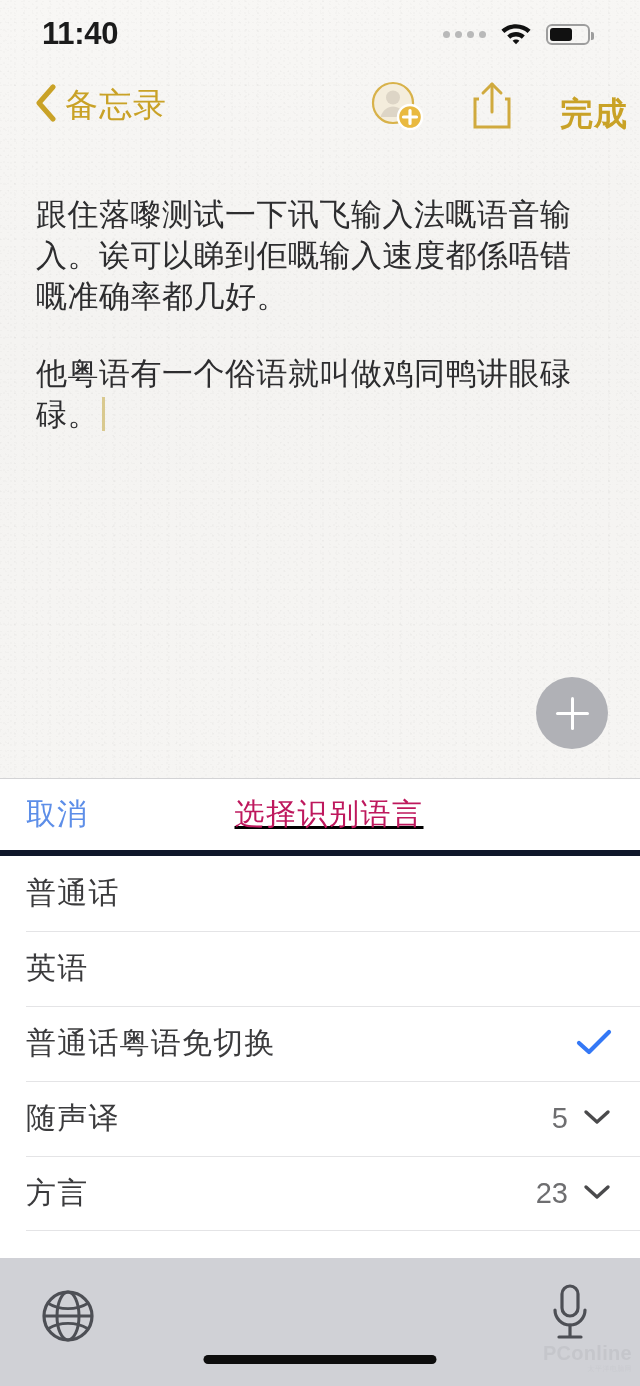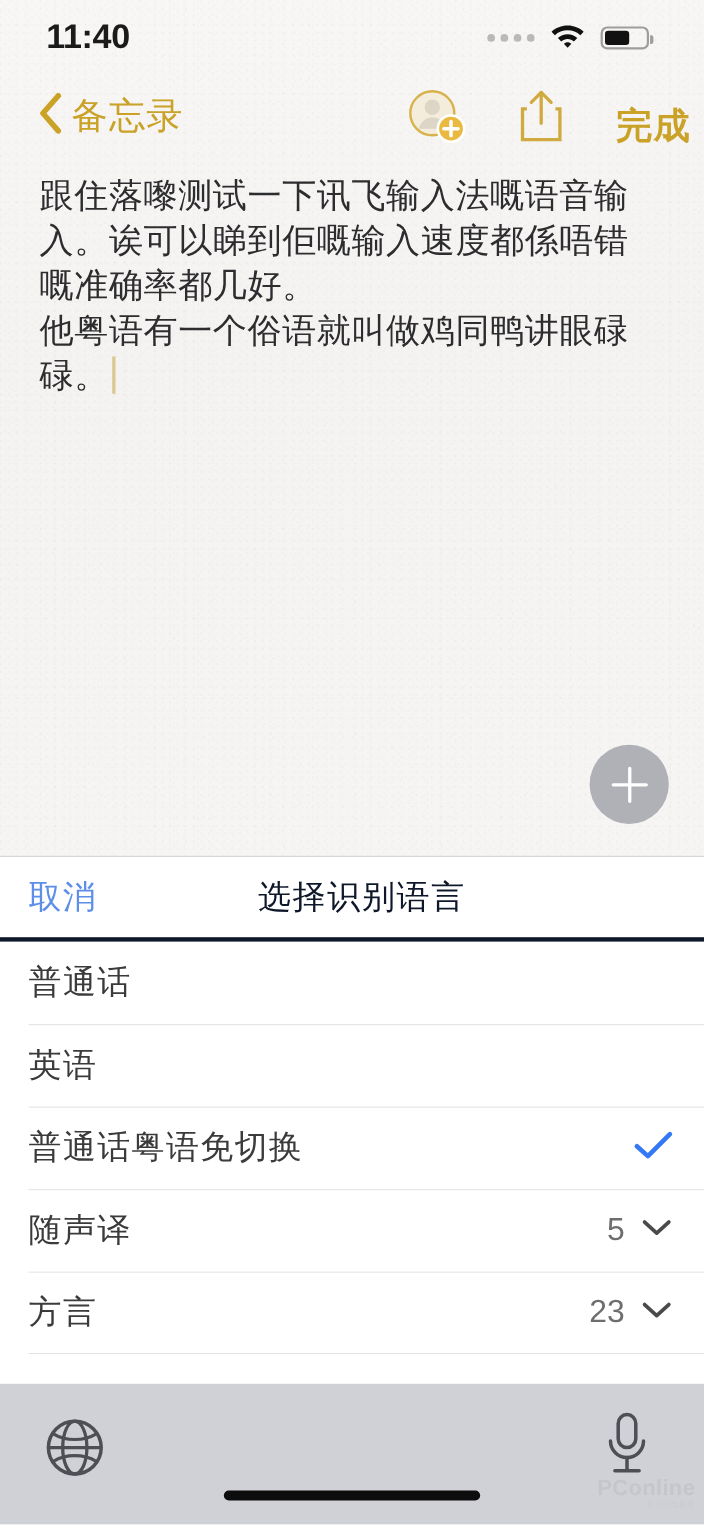--- a/index.html
+++ b/index.html
@@ -67,21 +67,21 @@
   }
   .ic-btn { cursor:pointer; display:flex; align-items:center; justify-content:center; }
 
   
   .note-body {
     position:absolute; left:36px; top:158px; width:566px;
   }
   .note-line {
     font-size:31px; line-height:41px; color:#2d2d2f; letter-spacing:0.5px;
     font-family:"DejaVu Sans","Liberation Sans",sans-serif;
-    white-space:pre-wrap; word-break:break-all;
+    white-space:pre-wrap; word-break:break-all;margin-top:36px;
   }
   .caret {
     display:inline-block; width:3px; height:34px; background:#d9c98f;
     vertical-align:-6px; margin-left:3px;
   }
 
   
   .fab {
     position:absolute; right:32px; top:677px; width:72px; height:72px;
     border-radius:50%; background:#b0b1b6;
@@ -91,28 +91,29 @@
   .fab .pv { width:3px; height:33px; }
   .fab .ph { width:33px; height:3px; }
 
   
   .sheet {
     position:absolute; left:0; top:778px; width:640px; height:480px;
     background:#fff; border-top:1px solid #d3d3d5;
   }
   .sheet-head {
     position:relative; height:77px; display:flex; align-items:center;
-    border-bottom:4px solid #0f172a;
+    border-bottom:6px solid #0f172a;
+    text-decoration:underline;
   }
   .sheet-cancel {
     position:absolute; left:26px; font-size:30px; color:#5d8ee8;
     letter-spacing:1px; cursor:pointer;
   }
   .sheet-title {
-    width:100%; text-align:center; font-size:30px; color:#0f172a;
+    width:100%; text-align:center; font-size:30px; color:#be185d;
     letter-spacing:1.5px; padding-left:18px;
   }
   .row {
     position:relative; height:75px; display:flex; align-items:center;
     padding:0 28px 0 26px; cursor:pointer;
   }
   .row + .row::before, .rows .row::before {
     content:""; position:absolute; left:26px; right:0; top:0; height:1px; background:#e4e4e6;
   }
   .rows .row:first-child::before { display:none; }

